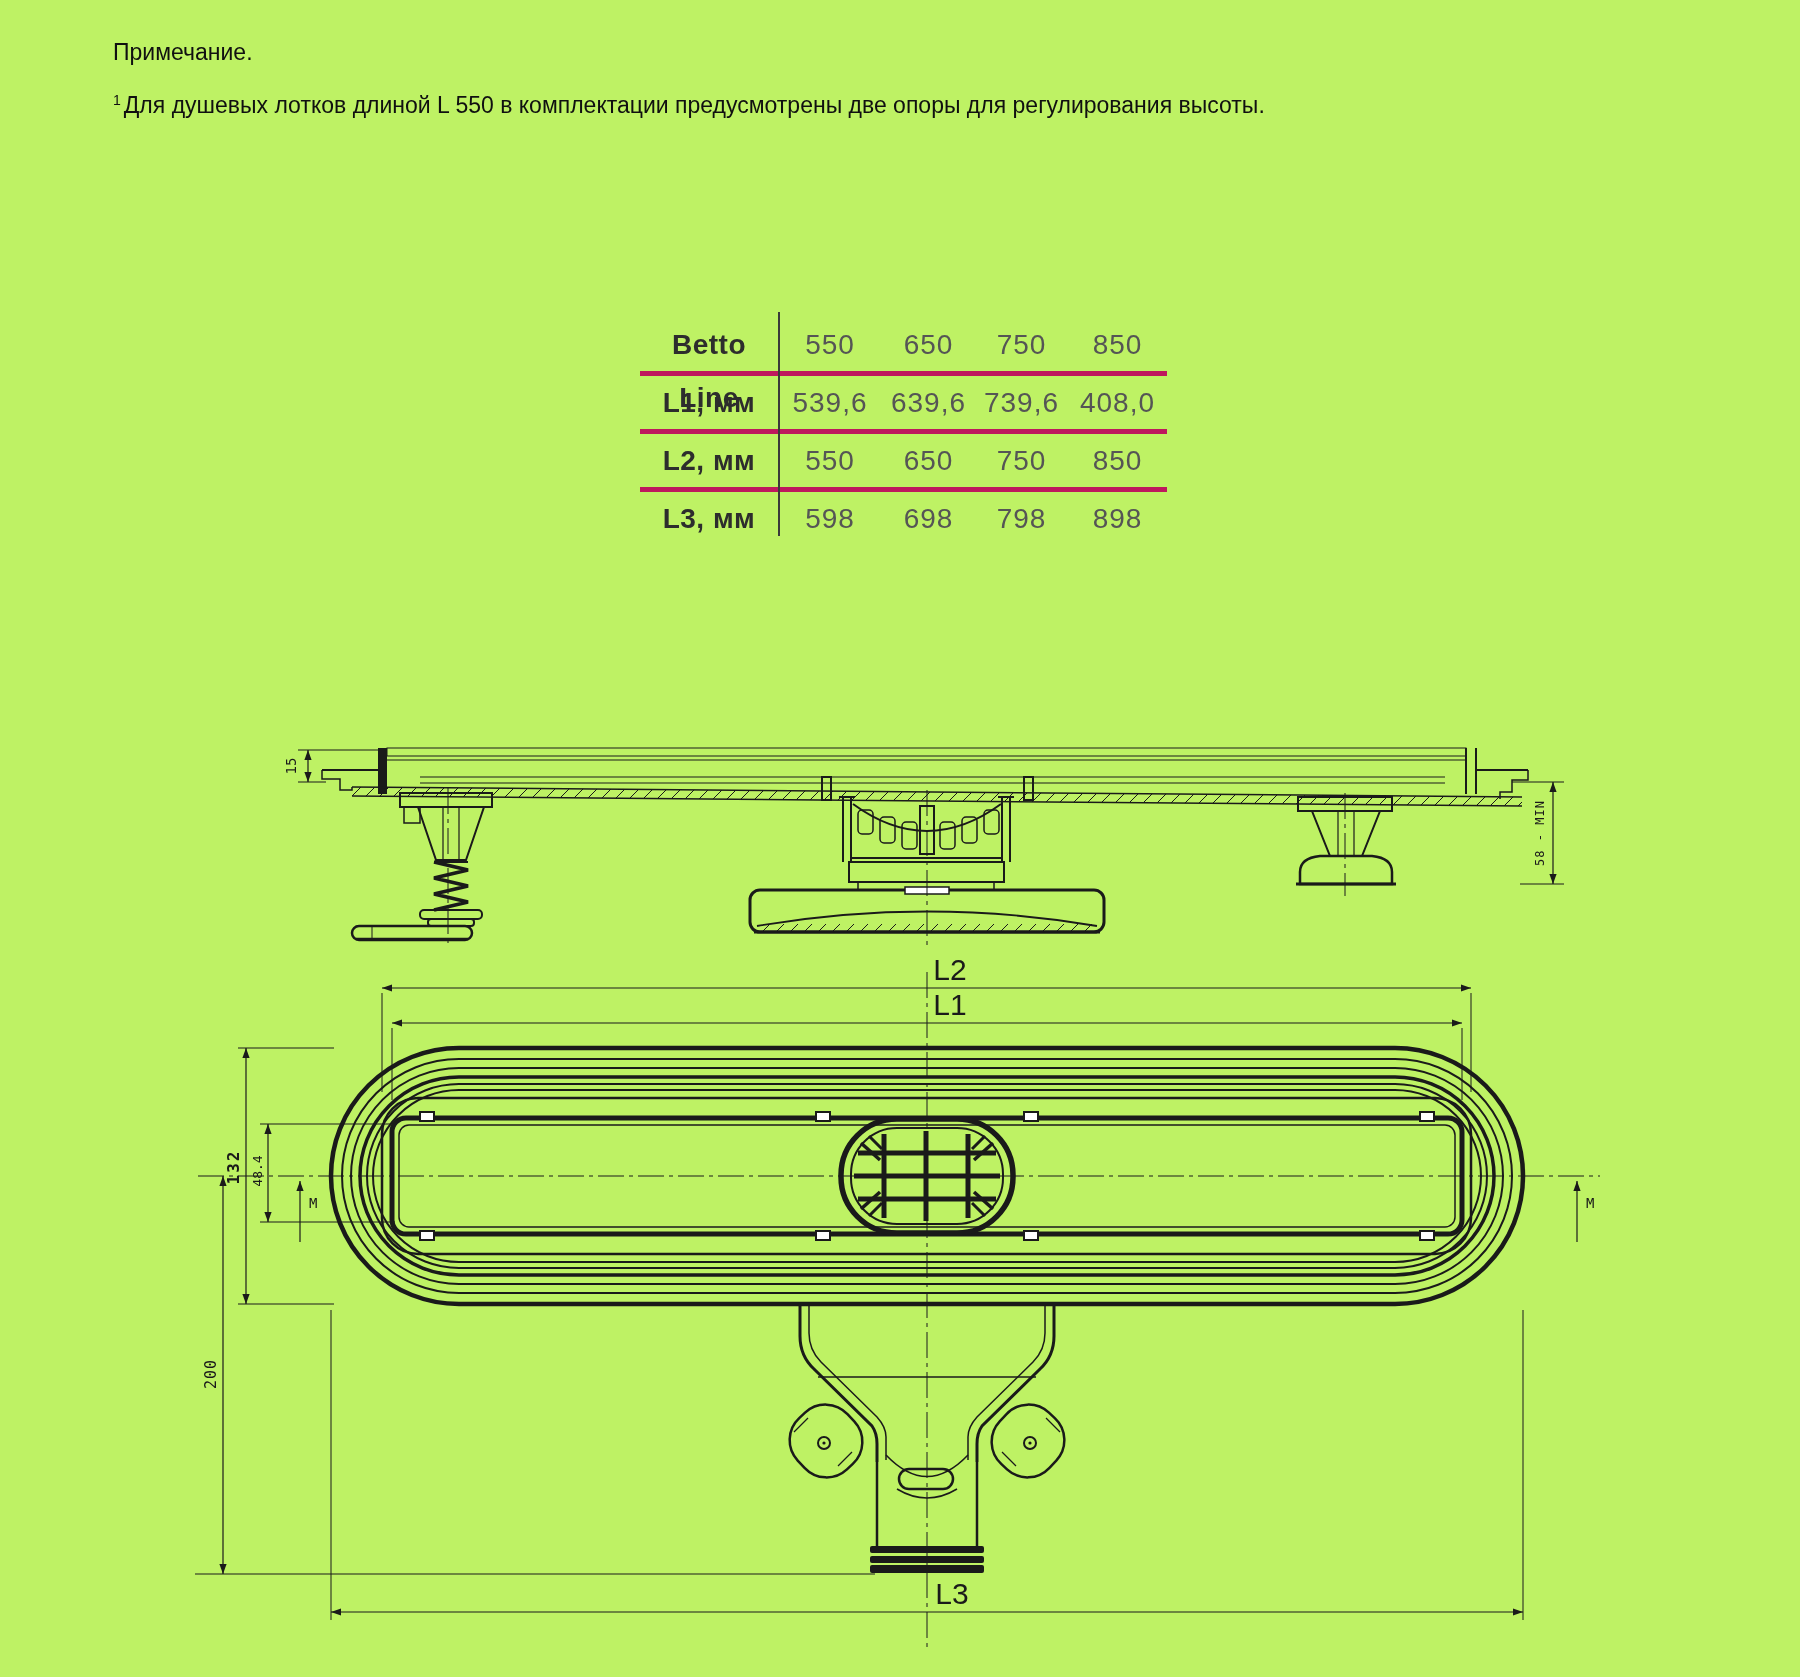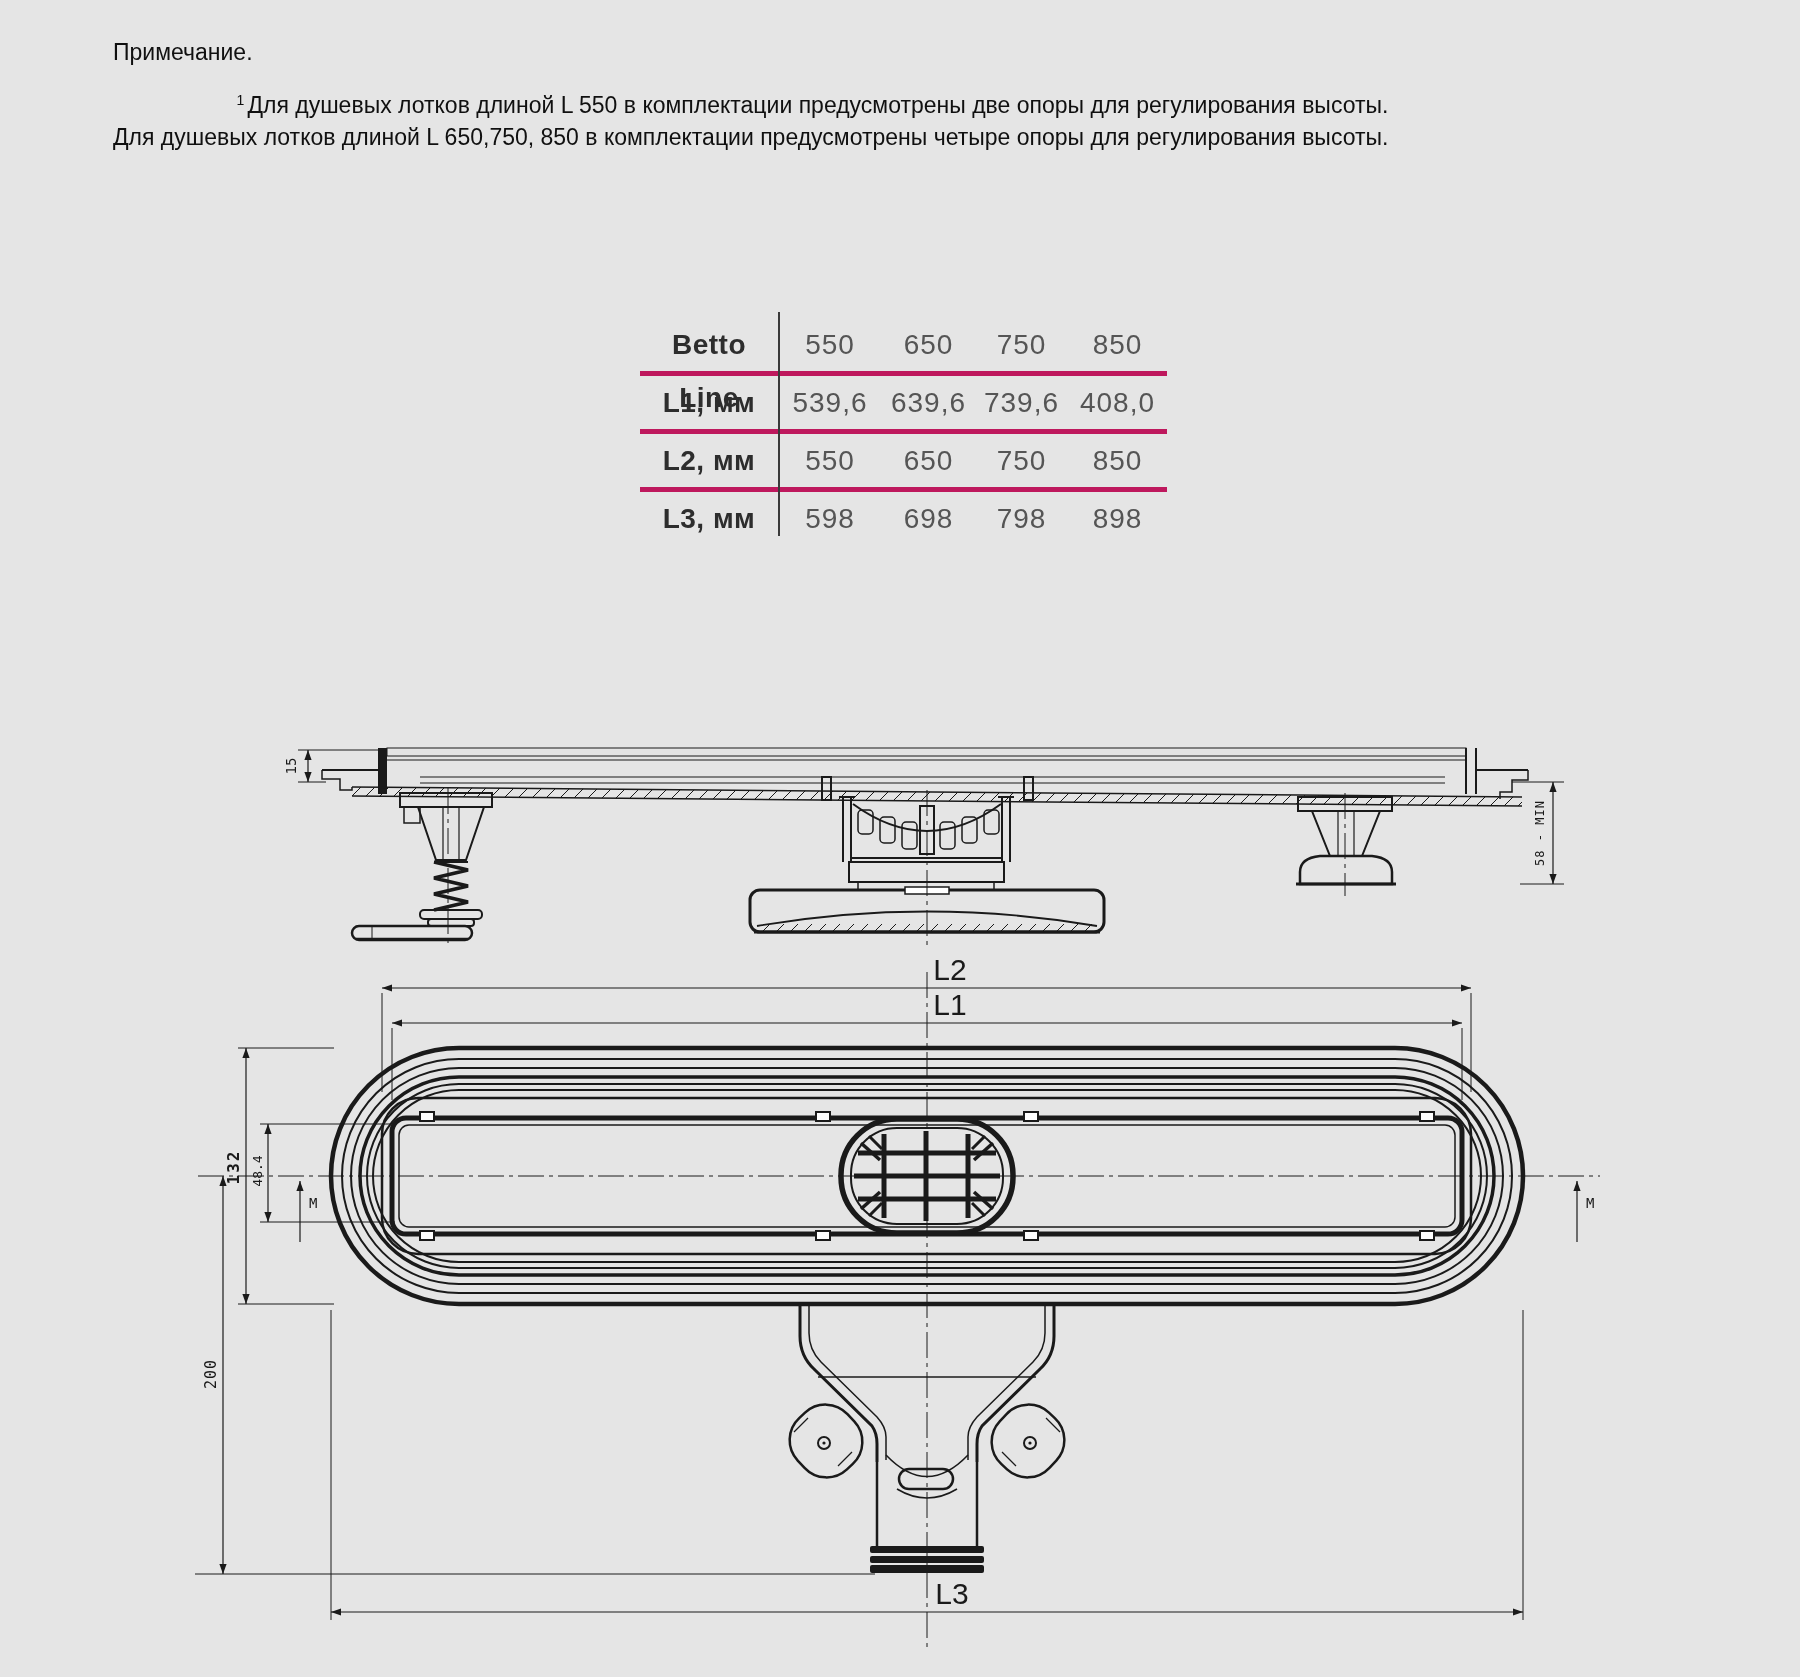--- a/index.html
+++ b/index.html
@@ -1,16 +1,16 @@
 <!DOCTYPE html>
 <html><head>
 <meta charset="utf-8">
 <style>
   html,body{margin:0;padding:0;background:#fff;}
-  .page{position:relative;width:1800px;height:1677px;background:#e5e5e5;overflow:hidden;
+  .page{position:relative;width:1800px;height:1677px;background:#bef264;overflow:hidden;
         font-family:"Liberation Sans",sans-serif;color:#111;}
   
   .note{position:absolute;left:113px;top:36px;font-size:23px;line-height:32px;color:#101010;}
   .note .ttl{margin-bottom:16px;}
   .note sup{font-size:14px;vertical-align:8px;margin-right:3px;}
   .note .nline{white-space:nowrap;text-align:right;}
   
   .tbl{position:absolute;left:640px;top:318px;width:527px;}
   .trow{display:grid;grid-template-columns:138px 104px 93px 93px 99px;height:53px;line-height:53px;}
   .trow+.trow{border-top:5px solid #be185d;}
@@ -26,21 +26,20 @@
   .Llab{font-size:30px;font-family:"Liberation Sans",sans-serif;}
 </style>
 </head>
 <body>
 
 <div class="page">
 
   <div class="note">
     <div class="ttl">Примечание.</div>
     <div class="nline"><sup>1</sup><span>Для душевых лотков длиной L 550 в комплектации предусмотрены две опоры для регулирования высоты.</span></div>
-    <div class="nline"><span>Для душевых лотков длиной L 650,750, 850 в комплектации предусмотрены четыре опоры для регулирования высоты.</span></div>
   </div>
 
   <div class="tbl">
     <div class="vline"></div>
     <div class="trow">
       <div class="tcell tlabel">Betto Line</div>
       <div class="tcell tval">550</div>
       <div class="tcell tval">650</div>
       <div class="tcell tval">750</div>
       <div class="tcell tval">850</div>

